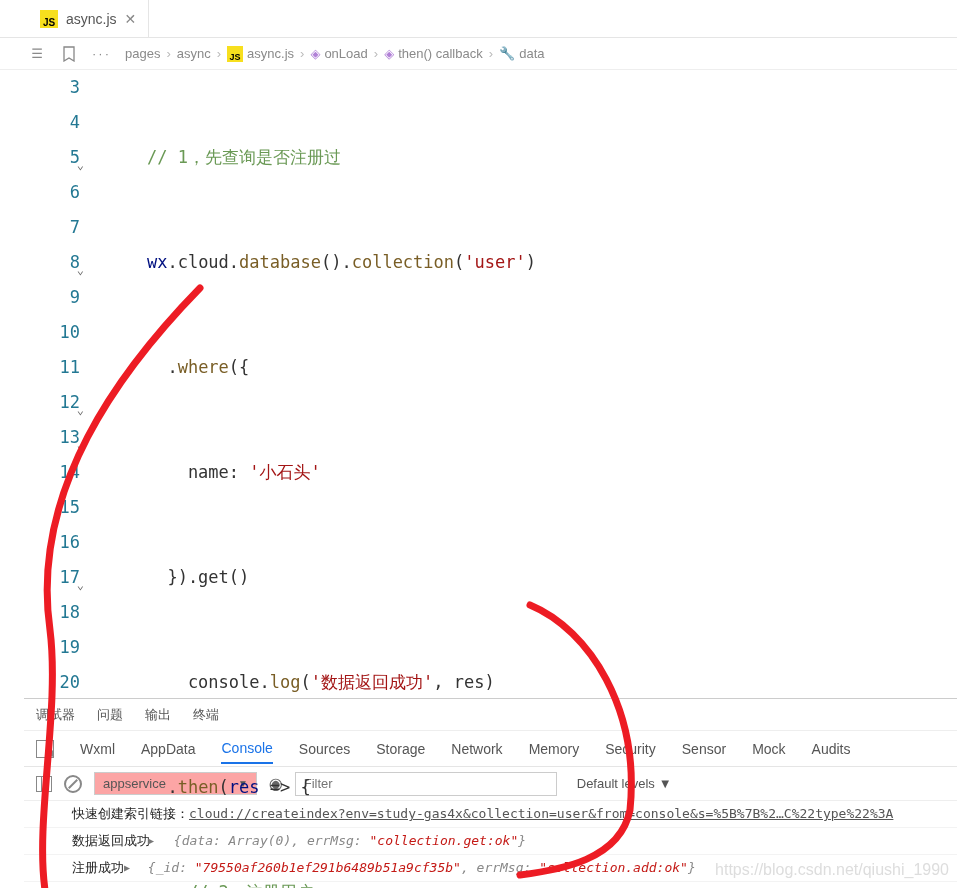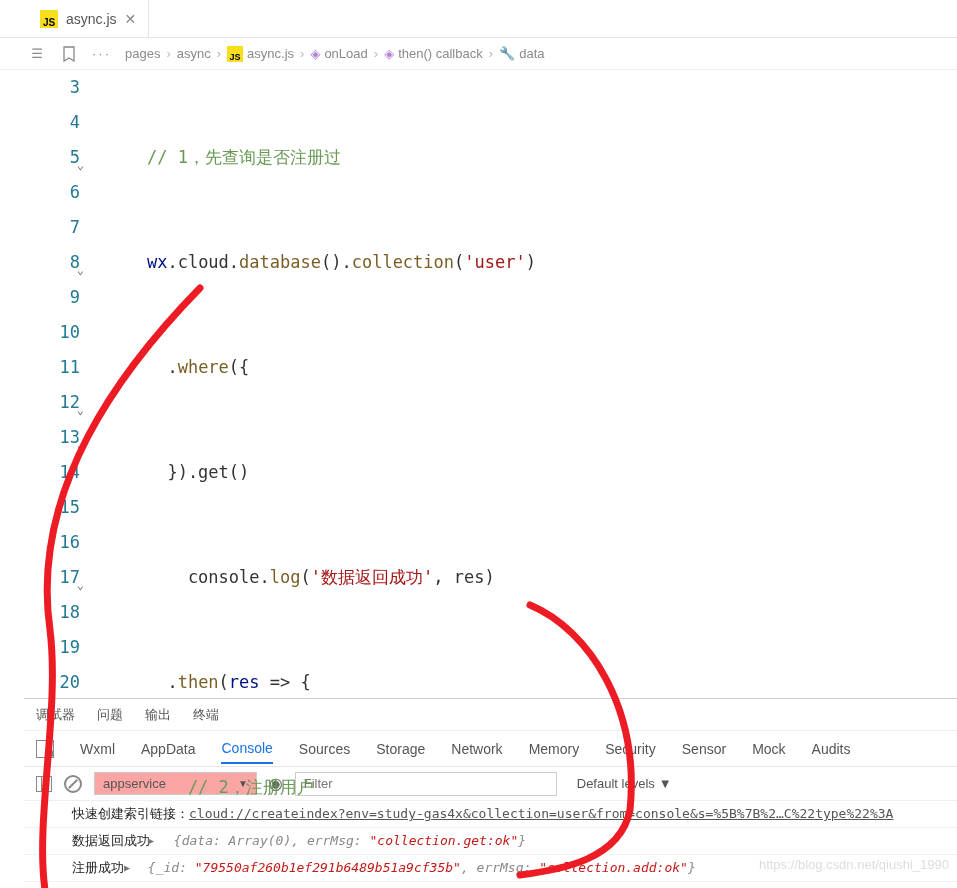--- a/index.html
+++ b/index.html
@@ -40,21 +40,21 @@
   .filterbar .clear { width:18px; height:18px; border:2px solid #888; border-radius:50%; position:relative; }
   .filterbar .clear::after { content:''; position:absolute; width:12px; height:2px; background:#888; left:1px; top:6px; transform:rotate(-45deg); }
   .filterbar .eye { font-size:16px; color:#666; }
   .filterbar .default-levels { margin-left:8px; display:flex; align-items:center; gap:4px; }
   .console-lines { font-family:Consolas,"Microsoft YaHei",monospace; font-size:13px; }
   .console-lines .cl { padding:4px 12px 4px 48px; border-bottom:1px solid #f3f3f3; position:relative; color:#222; }
   .console-lines .cl .expand { position:absolute; left:34px; color:#777; font-size:10px; top:7px; }
   .console-lines a { color:#555; text-decoration:underline; }
   .console-lines .ital { font-style:italic; color:#888; }
   .console-lines .str { color:#c41a16; }
-  .watermark { position:absolute; right:8px; bottom:16px; color:#ddd; font-size:13px; font-family:sans-serif; pointer-events:none; }
+  .watermark { position:absolute; right:8px; bottom:9px; color:#ddd; font-size:16px; font-family:sans-serif; pointer-events:none; }
   
   .annot { position:absolute; pointer-events:none; z-index:50; }
 </style>
 </head>
 <body>
 
 <div class="tabbar">
   <div class="tab">
     <span class="js-badge">JS</span>
     <span>async.js</span>
@@ -115,20 +115,21 @@
     <div class="ln"><span>16</span></div>
     <div class="ln"><span>17</span><span class="fold">⌄</span></div>
     <div class="ln"><span>18</span></div>
     <div class="ln"><span>19</span></div>
     <div class="ln"><span>20</span></div>
   </div>
   <div class="code">
     <div class="row"><span class="c-comment">    // 1，先查询是否注册过</span></div>
     <div class="row"><span class="c-ident">    wx</span><span>.cloud.</span><span class="c-func">database</span><span>().</span><span class="c-func">collection</span><span>(</span><span class="c-str">'user'</span><span>)</span></div>
     <div class="row"><span>      .</span><span class="c-func">where</span><span>({</span></div>
+    <div class="row"><span>        name: </span><span class="c-str">'小石头'</span></div>
     <div class="row"><span>      }).get()</span></div>
     <div class="row"><span>        console.</span><span class="c-func">log</span><span>(</span><span class="c-str">'数据返回成功'</span><span>, res)</span></div>
     <div class="row"><span>      .</span><span class="c-func">then</span><span>(</span><span class="c-ident">res</span><span> =&gt; {</span></div>
     <div class="row"><span class="c-comment">        // 2，注册用户</span></div>
     
     
     
     
     
     

